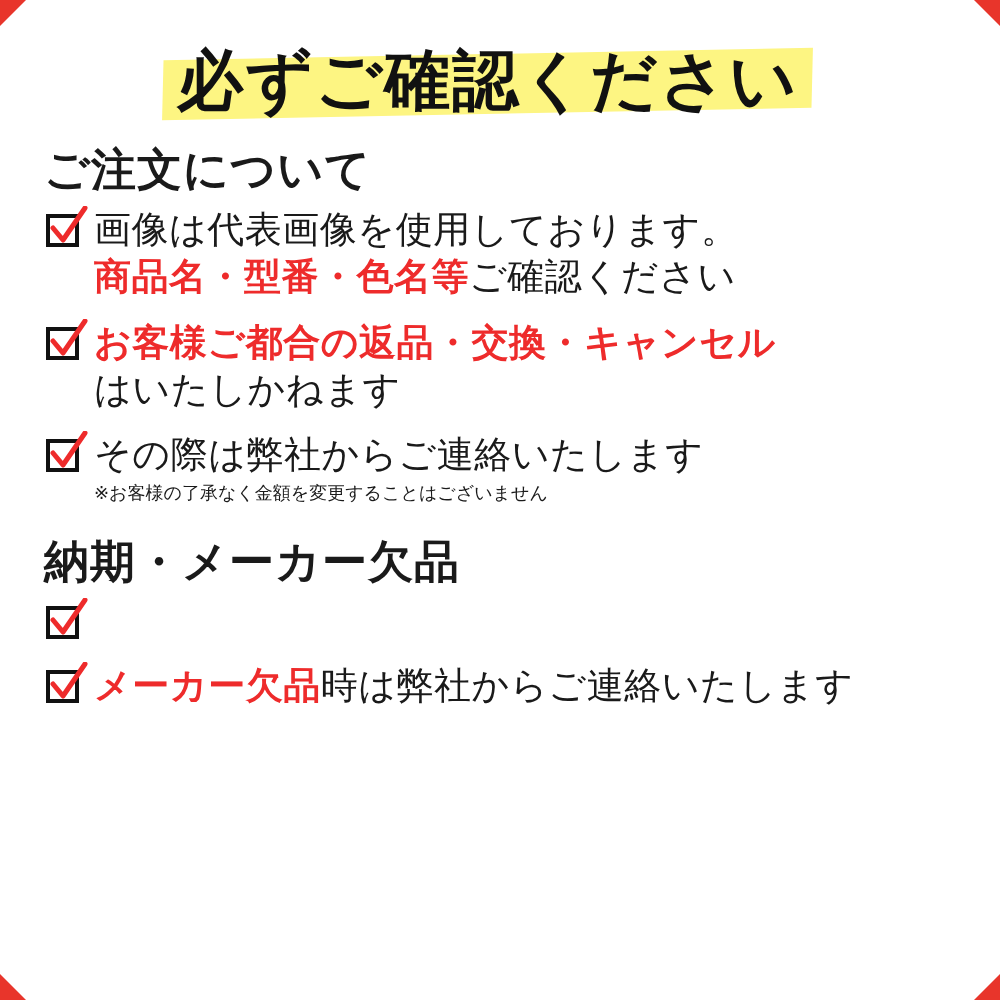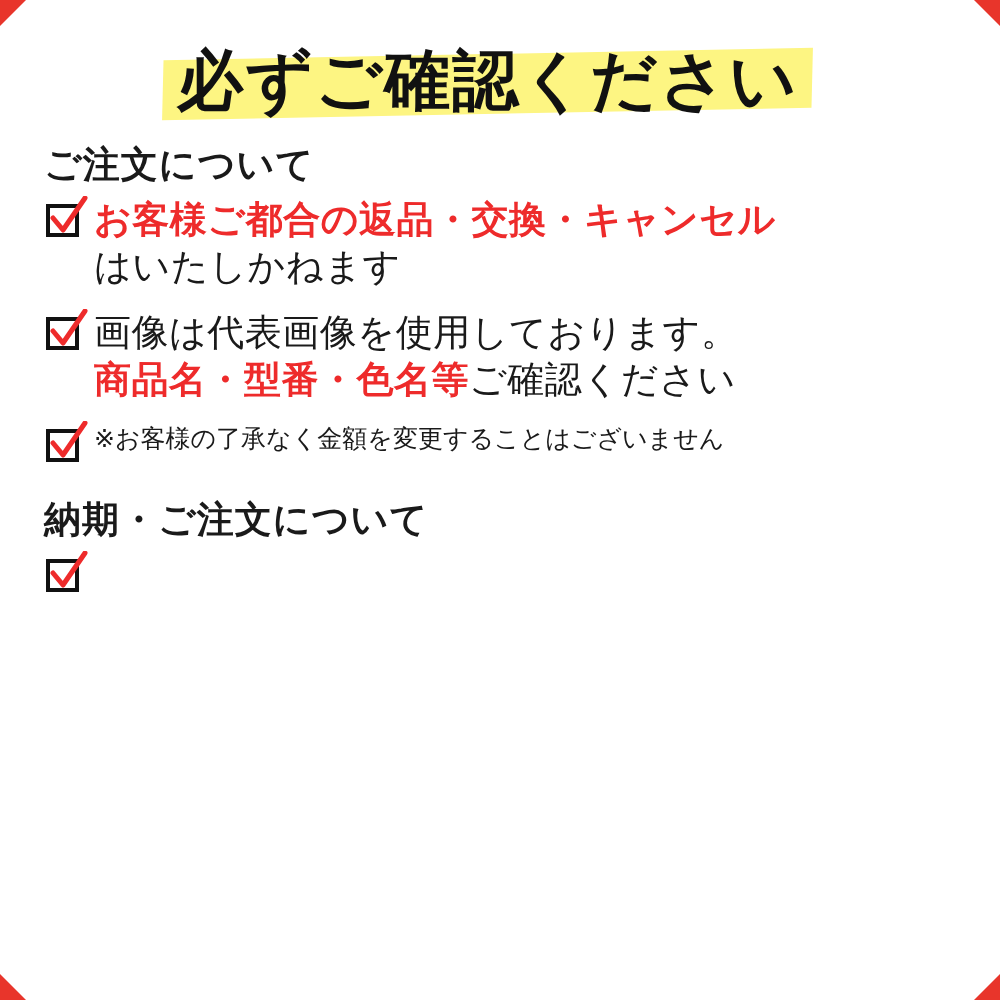--- a/index.html
+++ b/index.html
@@ -76,21 +76,21 @@
     transform: skewX(-2.5deg) rotate(-1.1deg);
     z-index: 0;
   }
   .headline .hl-text {
     position: relative;
     z-index: 1;
   }
 
   
   .section-title {
-    font-size: 37px;
+    font-size: 45px;
     font-weight: bold;
     color: #1a1a1a;
     letter-spacing: 1px;
     margin: 10px 0 6px 4px;
   }
   .section-title.second {
     margin-top: 28px;
   }
 
   
@@ -127,21 +127,21 @@
     flex: 1 1 auto;
   }
   .line {
     font-size: 37px;
     line-height: 1.28;
     color: #1a1a1a;
     letter-spacing: 0.5px;
     white-space: nowrap;
   }
   .line.note {
-    font-size: 25px;
+    font-size: 18px;
     letter-spacing: 0;
     margin-top: 2px;
   }
   .red {
     color: #ee2b2b;
     font-weight: bold;
   }
   .blk {
     color: #1a1a1a;
   }
@@ -166,53 +166,65 @@
   <div id="sections">
       <div class="section-title">ご注文について</div>
       <div class="item">
         <div class="check">
           <div class="box"></div>
           <svg class="tick" viewBox="0 0 38 42">
             <path d="M3 22 L13 34 L35 2" fill="none" stroke="#ee2b2b" stroke-width="5" stroke-linecap="round" stroke-linejoin="round"></path>
           </svg>
         </div>
         <div class="lines">
+          <div class="line"><span class="blk">画像は代表画像を使用しております。</span></div>
+          <div class="line"><span class="red">商品名・型番・色名等</span><span class="blk">ご確認ください</span></div>
+        </div>
+      </div>
+      <div class="item">
+        <div class="check">
+          <div class="box"></div>
+          <svg class="tick" viewBox="0 0 38 42">
+            <path d="M3 22 L13 34 L35 2" fill="none" stroke="#ee2b2b" stroke-width="5" stroke-linecap="round" stroke-linejoin="round"></path>
+          </svg>
+        </div>
+        <div class="lines">
           <div class="line"><span class="red">お客様ご都合の返品・交換・キャンセル</span></div>
           <div class="line"><span class="blk">はいたしかねます</span></div>
         </div>
       </div>
       <div class="item">
         <div class="check">
           <div class="box"></div>
           <svg class="tick" viewBox="0 0 38 42">
             <path d="M3 22 L13 34 L35 2" fill="none" stroke="#ee2b2b" stroke-width="5" stroke-linecap="round" stroke-linejoin="round"></path>
           </svg>
         </div>
         <div class="lines">
-          <div class="line"><span class="blk">画像は代表画像を使用しております。</span></div>
-          <div class="line"><span class="red">商品名・型番・色名等</span><span class="blk">ご確認ください</span></div>
-        </div>
-      </div>
-      <div class="item">
-        <div class="check">
-          <div class="box"></div>
-          <svg class="tick" viewBox="0 0 38 42">
-            <path d="M3 22 L13 34 L35 2" fill="none" stroke="#ee2b2b" stroke-width="5" stroke-linecap="round" stroke-linejoin="round"></path>
-          </svg>
-        </div>
-        <div class="lines">
+          <div class="line"><span class="blk">その際は弊社からご連絡いたします</span></div>
           <div class="line note"><span class="blk">※お客様の了承なく金額を変更することはございません</span></div>
         </div>
       </div>
-      <div class="section-title second">納期・ご注文について</div>
-      <div class="item">
-        <div class="check">
-          <div class="box"></div>
-          <svg class="tick" viewBox="0 0 38 42">
-            <path d="M3 22 L13 34 L35 2" fill="none" stroke="#ee2b2b" stroke-width="5" stroke-linecap="round" stroke-linejoin="round"></path>
-          </svg>
-        </div>
-        <div class="lines">
+      <div class="section-title second">納期・メーカー欠品</div>
+      <div class="item">
+        <div class="check">
+          <div class="box"></div>
+          <svg class="tick" viewBox="0 0 38 42">
+            <path d="M3 22 L13 34 L35 2" fill="none" stroke="#ee2b2b" stroke-width="5" stroke-linecap="round" stroke-linejoin="round"></path>
+          </svg>
+        </div>
+        <div class="lines">
+        </div>
+      </div>
+      <div class="item">
+        <div class="check">
+          <div class="box"></div>
+          <svg class="tick" viewBox="0 0 38 42">
+            <path d="M3 22 L13 34 L35 2" fill="none" stroke="#ee2b2b" stroke-width="5" stroke-linecap="round" stroke-linejoin="round"></path>
+          </svg>
+        </div>
+        <div class="lines">
+          <div class="line"><span class="red">メーカー欠品</span><span class="blk">時は弊社からご連絡いたします</span></div>
         </div>
       </div>
     </div>
 
 </div>
 
 </body></html>

